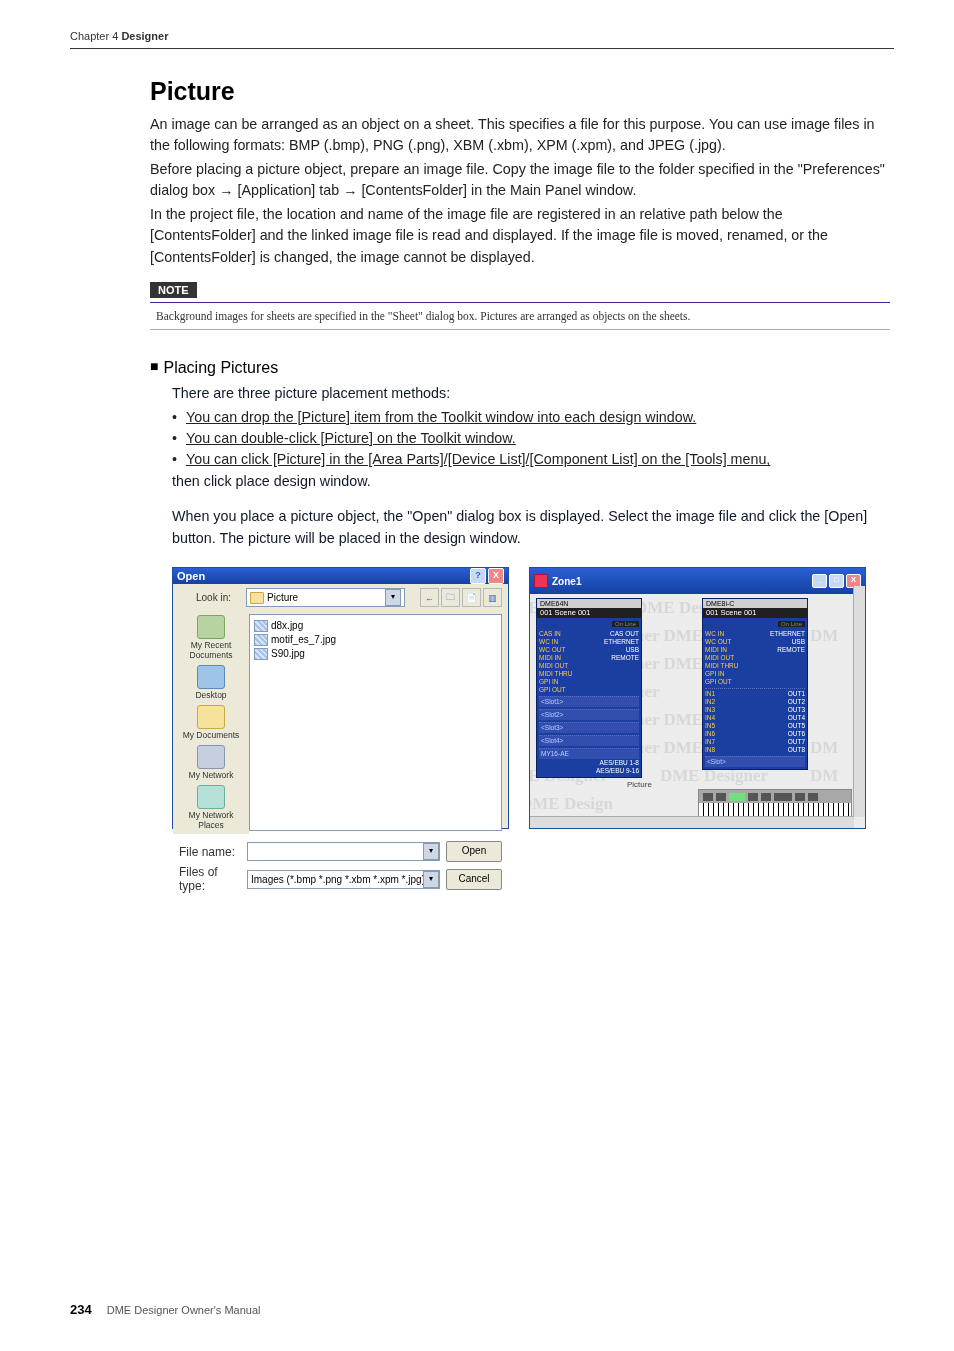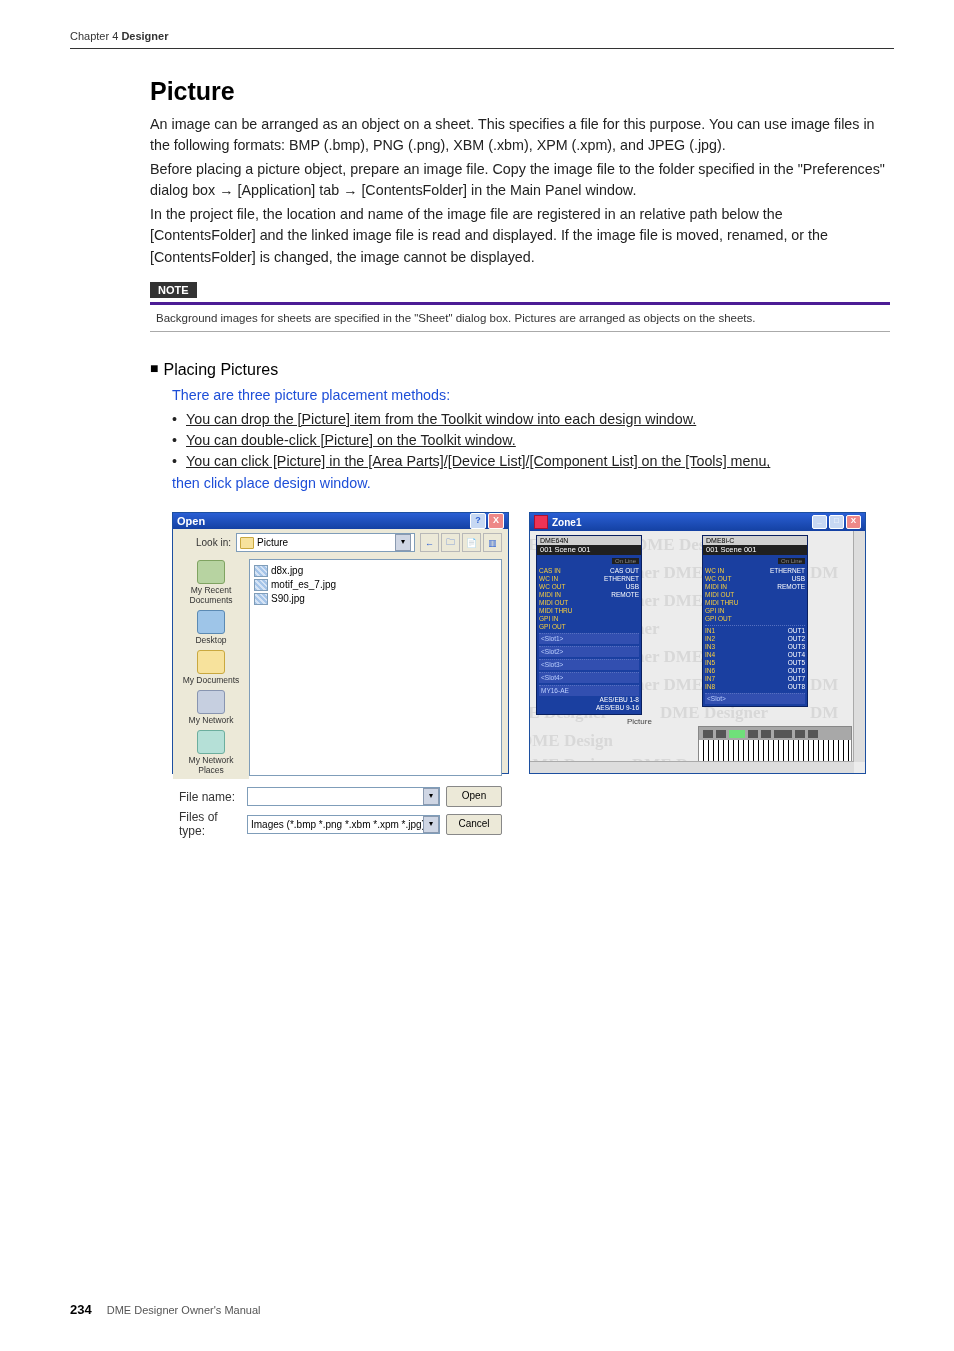--- a/index.html
+++ b/index.html
@@ -48,24 +48,25 @@
     display: inline-block;
     background: #333;
     color: #fff;
     font-size: 11px;
     padding: 2px 8px;
     margin-top: 12px;
     margin-bottom: 4px;
     font-weight: bold;
   }
   .note-box {
-    border-top: 3px solid #4c1d95;
+    border-top: 1px solid #4c1d95;
     border-bottom: 1px solid #aaa;
     padding: 7px 6px;
     margin-bottom: 28px;
+    font-family: Liberation Serif, serif;
   }
   .note-box p {
     font-size: 11.5px;
     margin: 0;
     color: #333;
   }
   h2.subhead {
     font-size: 16px;
     font-weight: normal;
     margin: 0 0 6px 0;
@@ -75,21 +76,21 @@
     vertical-align: 2px;
     margin-right: 5px;
   }
   .sub-body {
     margin-left: 22px;
   }
   .sub-body p {
     font-size: 14.3px;
     line-height: 1.5;
     margin: 0 0 2px 0;
-    color: #1d4ed8;
+    color: #0f172a;
   }
   .bullet-row {
     display: flex;
     font-size: 14.3px;
     line-height: 1.5;
     color: #222;
   }
   .bullet-row .dot { width: 14px; flex: none; }
   .bullet-row .txt { flex: 1; text-decoration: underline; }
   .bullet-indent { margin-left: 14px; }
@@ -129,21 +130,21 @@
     border-radius: 2px;
     color: #2a5fd4;
     font-size: 9px;
     line-height: 12px;
     text-align: center;
   }
   .open-title .win-btn.close { background: #e88; color: #fff; }
   .lookin-row {
     display: flex;
     align-items: center;
-    gap: 5px;
+    gap: 15px;
     padding: 4px 6px;
   }
   .lookin-row .label { width: 52px; text-align: right; color: #333; }
   .lookin-select {
     flex: 1;
     height: 17px;
     background: #fff;
     border: 1px solid #7f9db9;
     display: flex;
     align-items: center;
@@ -268,21 +269,21 @@
     font-family: Tahoma, Arial, sans-serif;
     font-size: 9px;
     display: flex;
     flex-direction: column;
     position: relative;
     overflow: hidden;
   }
   .zone-title {
     background: linear-gradient(#2a5fd4, #1441a3);
     color: #fff;
-    height: 18px;
+    height: 26px;
     display: flex;
     align-items: center;
     padding: 0 4px;
     font-weight: bold;
     font-size: 10px;
     justify-content: space-between;
   }
   .zone-title .zicon {
     width: 12px; height: 12px; margin-right: 4px;
     background: #e35; border: 1px solid #a13;
@@ -408,20 +409,21 @@
       <div class="bullet-row">
         <div class="dot">•</div>
           <div class="txt">You can double-click [Picture] on the Toolkit window.</div>
       </div>
       <div class="bullet-row">
         <div class="dot">•</div>
           <div class="txt">You can click [Picture] in the [Area Parts]/[Device List]/[Component List] on the [Tools] menu,</div>
       </div>
       <p class="bullet-indent">then click place design window.</p>
 
+      <p style="margin-top:14px;">When you place a picture object, the "Open" dialog box is displayed. Select the image file and click the [Open] button. The picture will be placed in the design window.</p>
     </div>
 
     
     <div class="figure-row">
 
       <div class="open-dialog">
         <div class="open-title">
           <span>Open</span>
           <div class="win-btns">
             <div class="win-btn">?</div>

